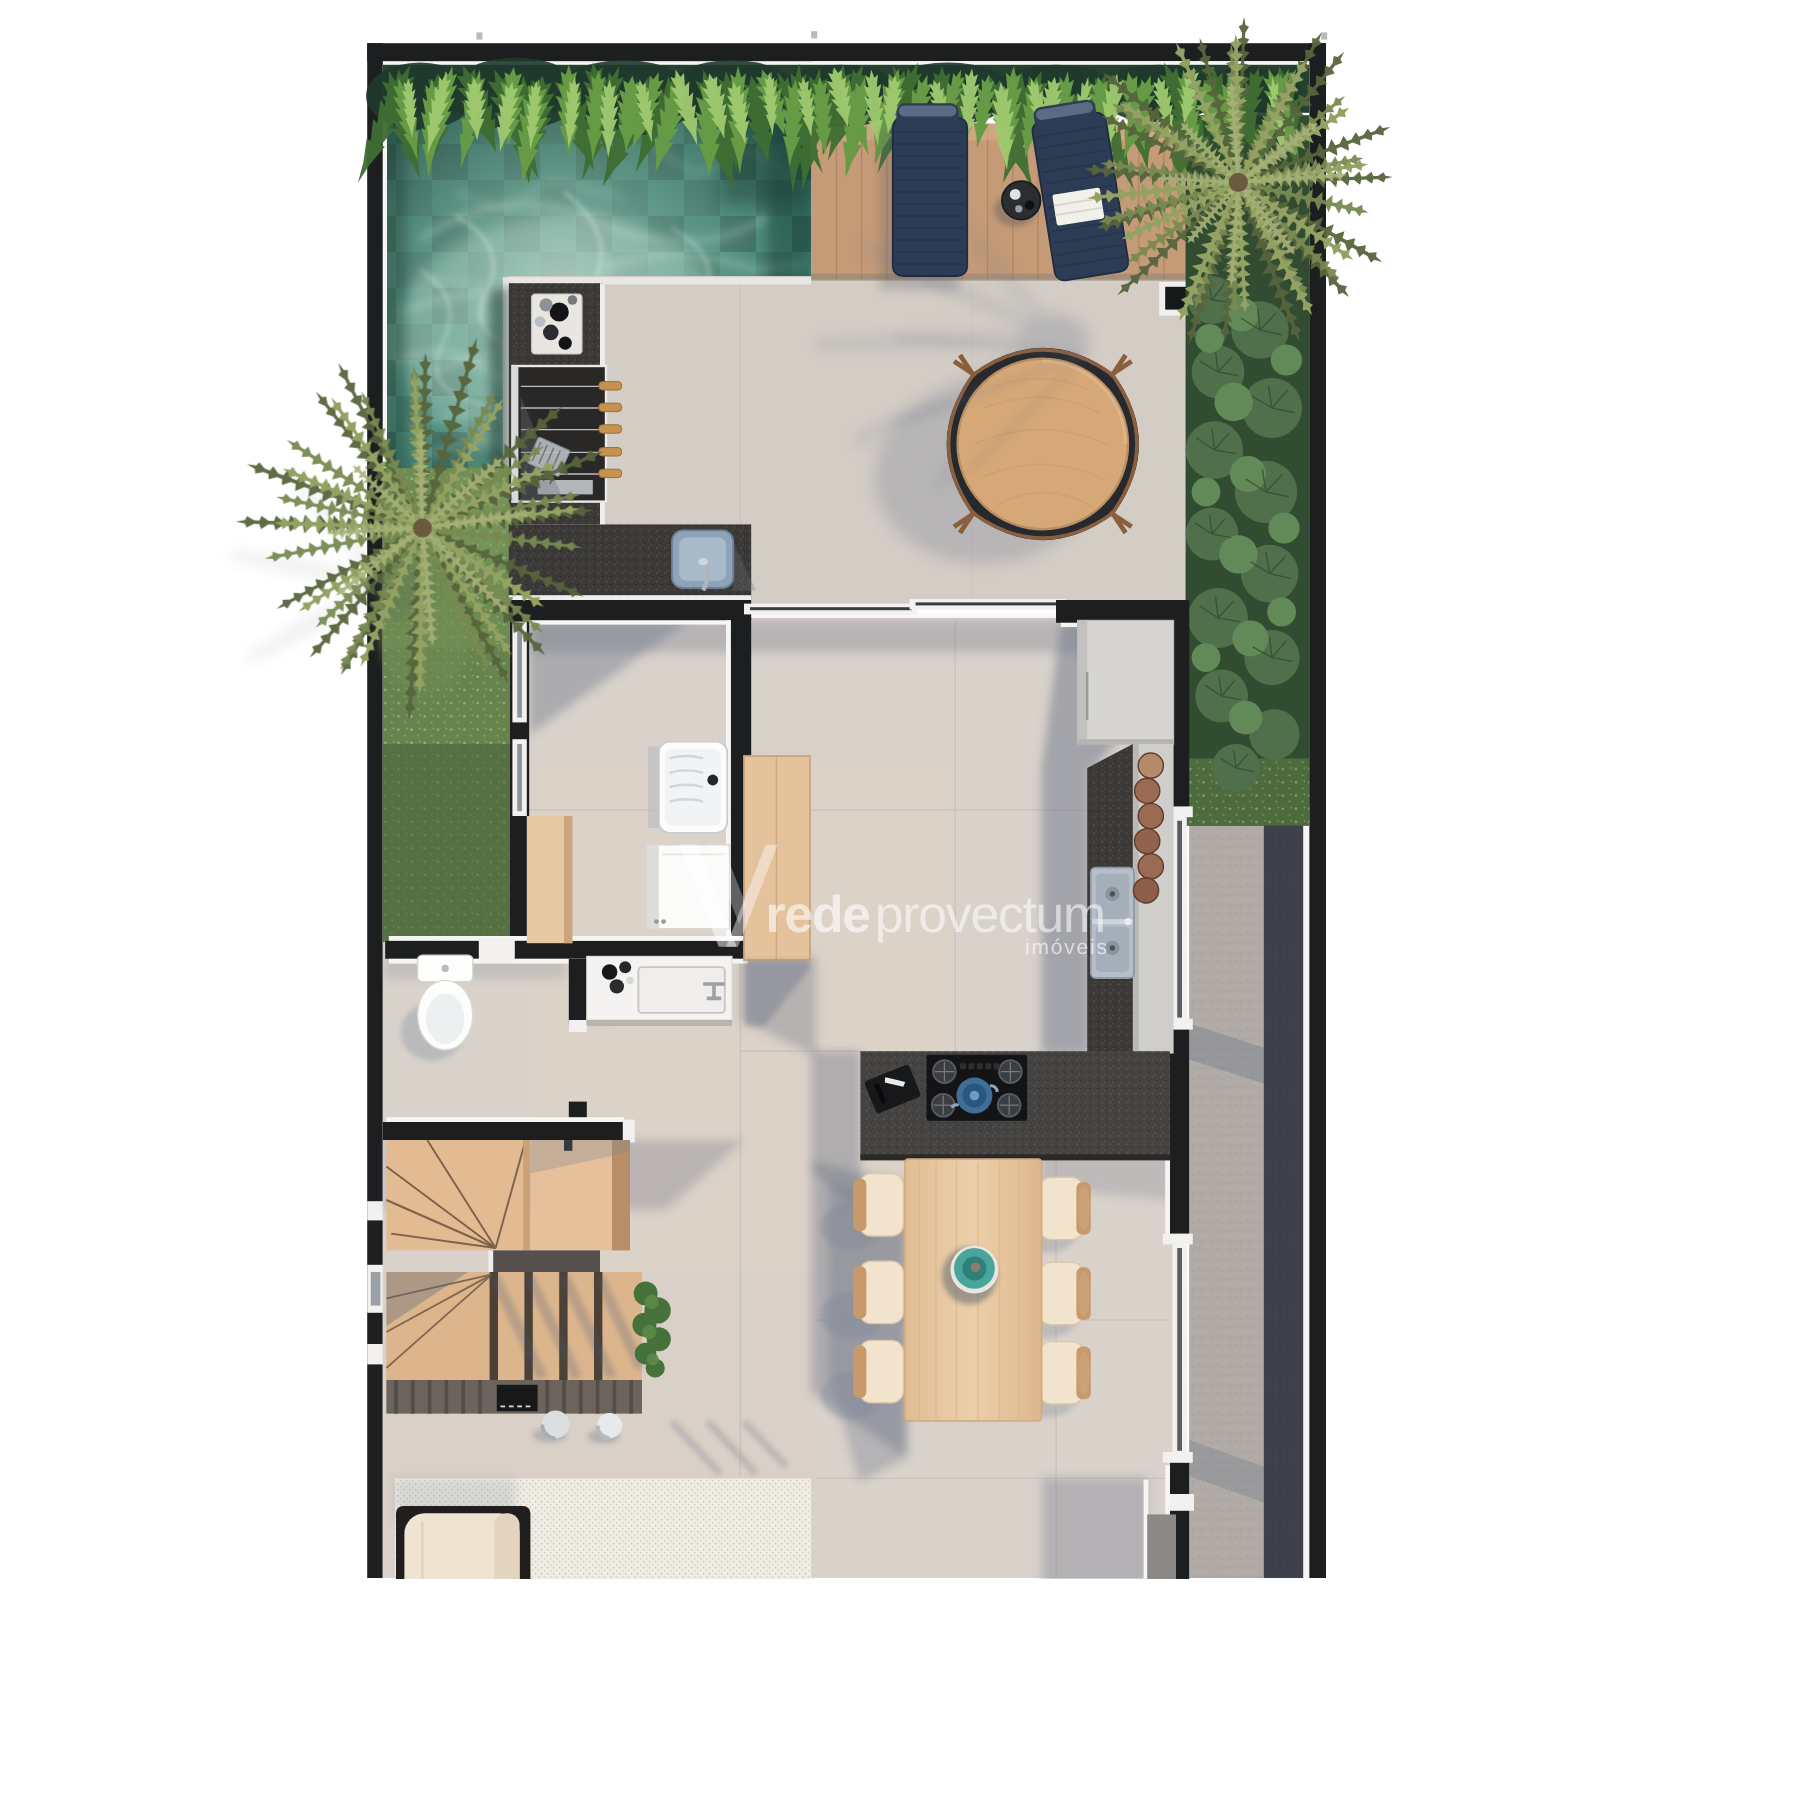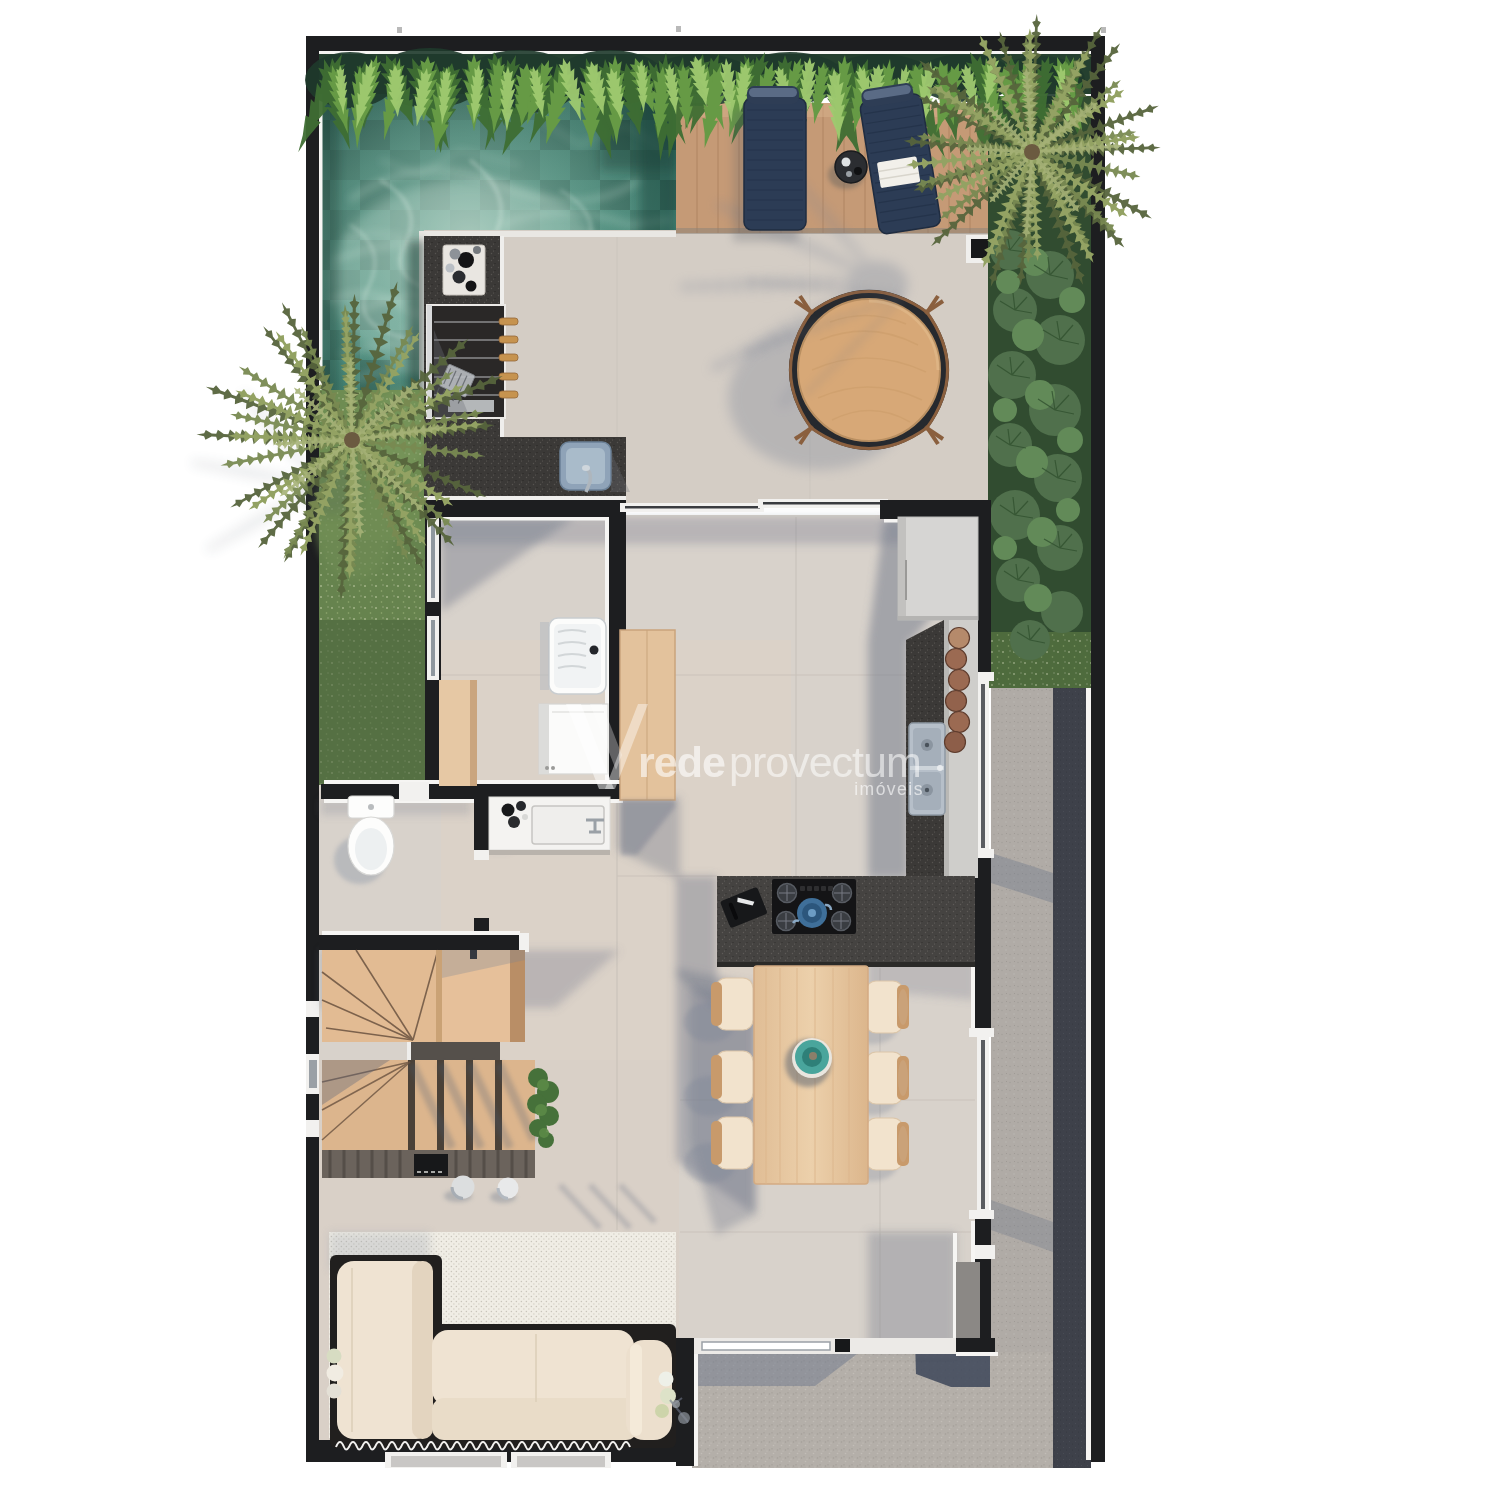--- a/index.html
+++ b/index.html
@@ -1,16 +1,16 @@
 <!DOCTYPE html>
 <html><head>
 <meta charset="utf-8">
 <style>
 html,body{margin:0;padding:0;background:#ffffff;font-family:"Liberation Sans",sans-serif;}
-#wrap{width:1500px;height:1468px;position:relative;overflow:hidden;background:#ffffff;}
+#wrap{width:1500px;height:1315px;position:relative;overflow:hidden;background:#ffffff;}
 svg{display:block;}
 </style>
 </head>
 <body>
 <div id="wrap">
 <svg width="1500" height="1500" viewBox="0 0 1500 1500" xmlns="http://www.w3.org/2000/svg" font-family="Liberation Sans, sans-serif">
 <defs>
 <filter id="b2" x="-30%" y="-30%" width="160%" height="160%">
           <feGaussianBlur stdDeviation="2"></feGaussianBlur>
         </filter>

